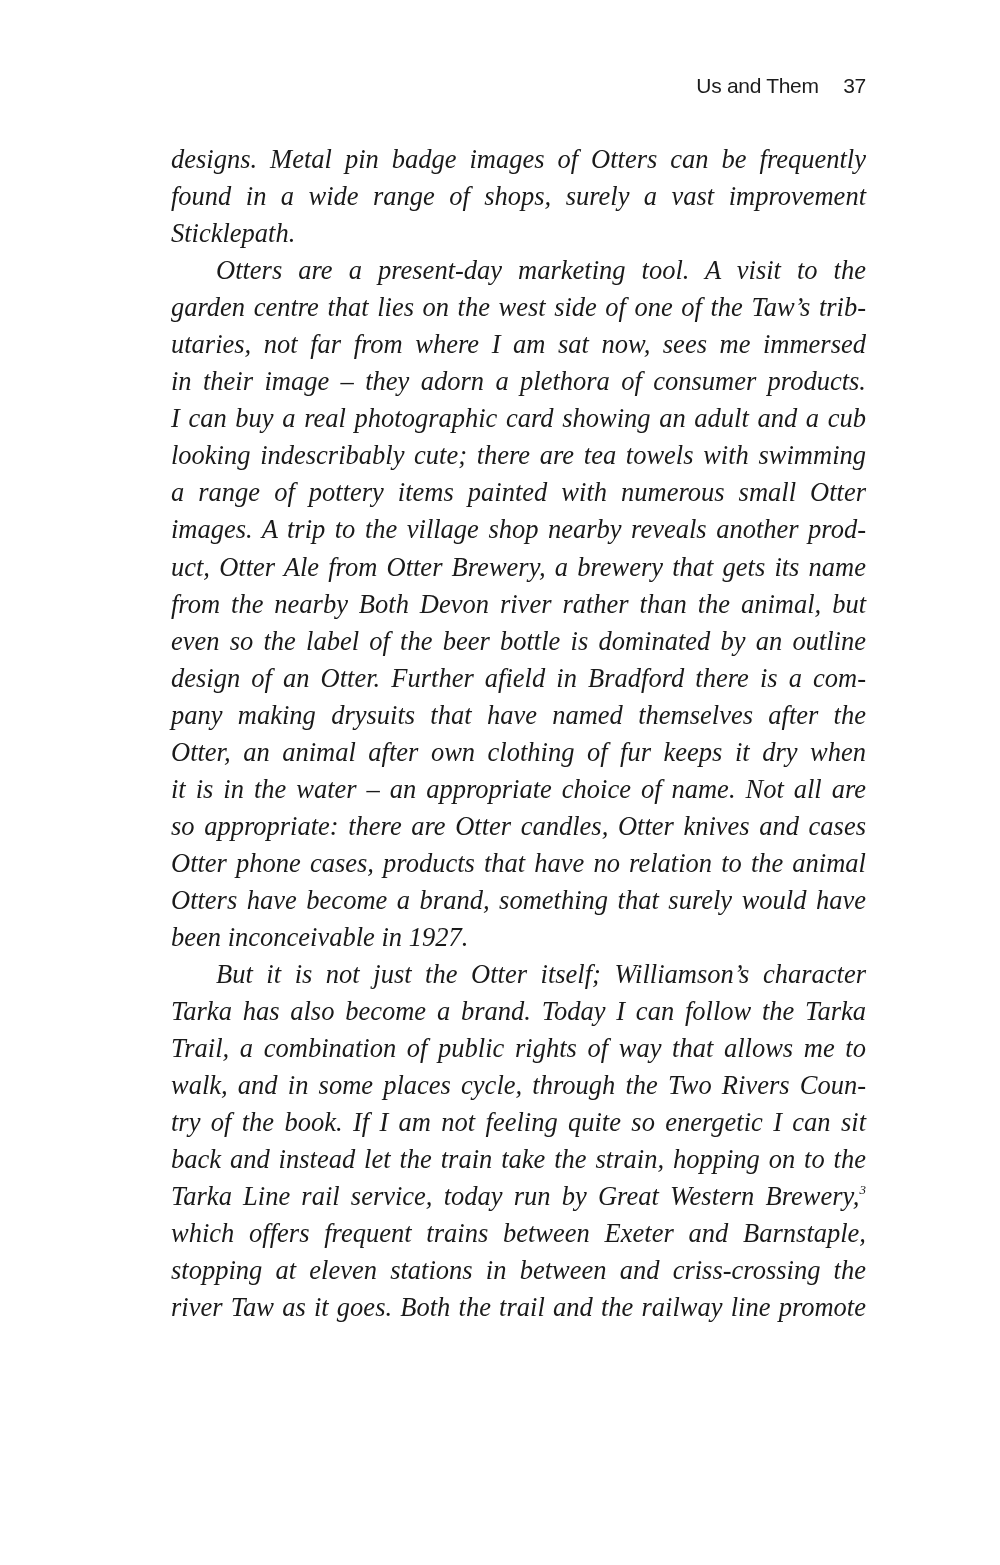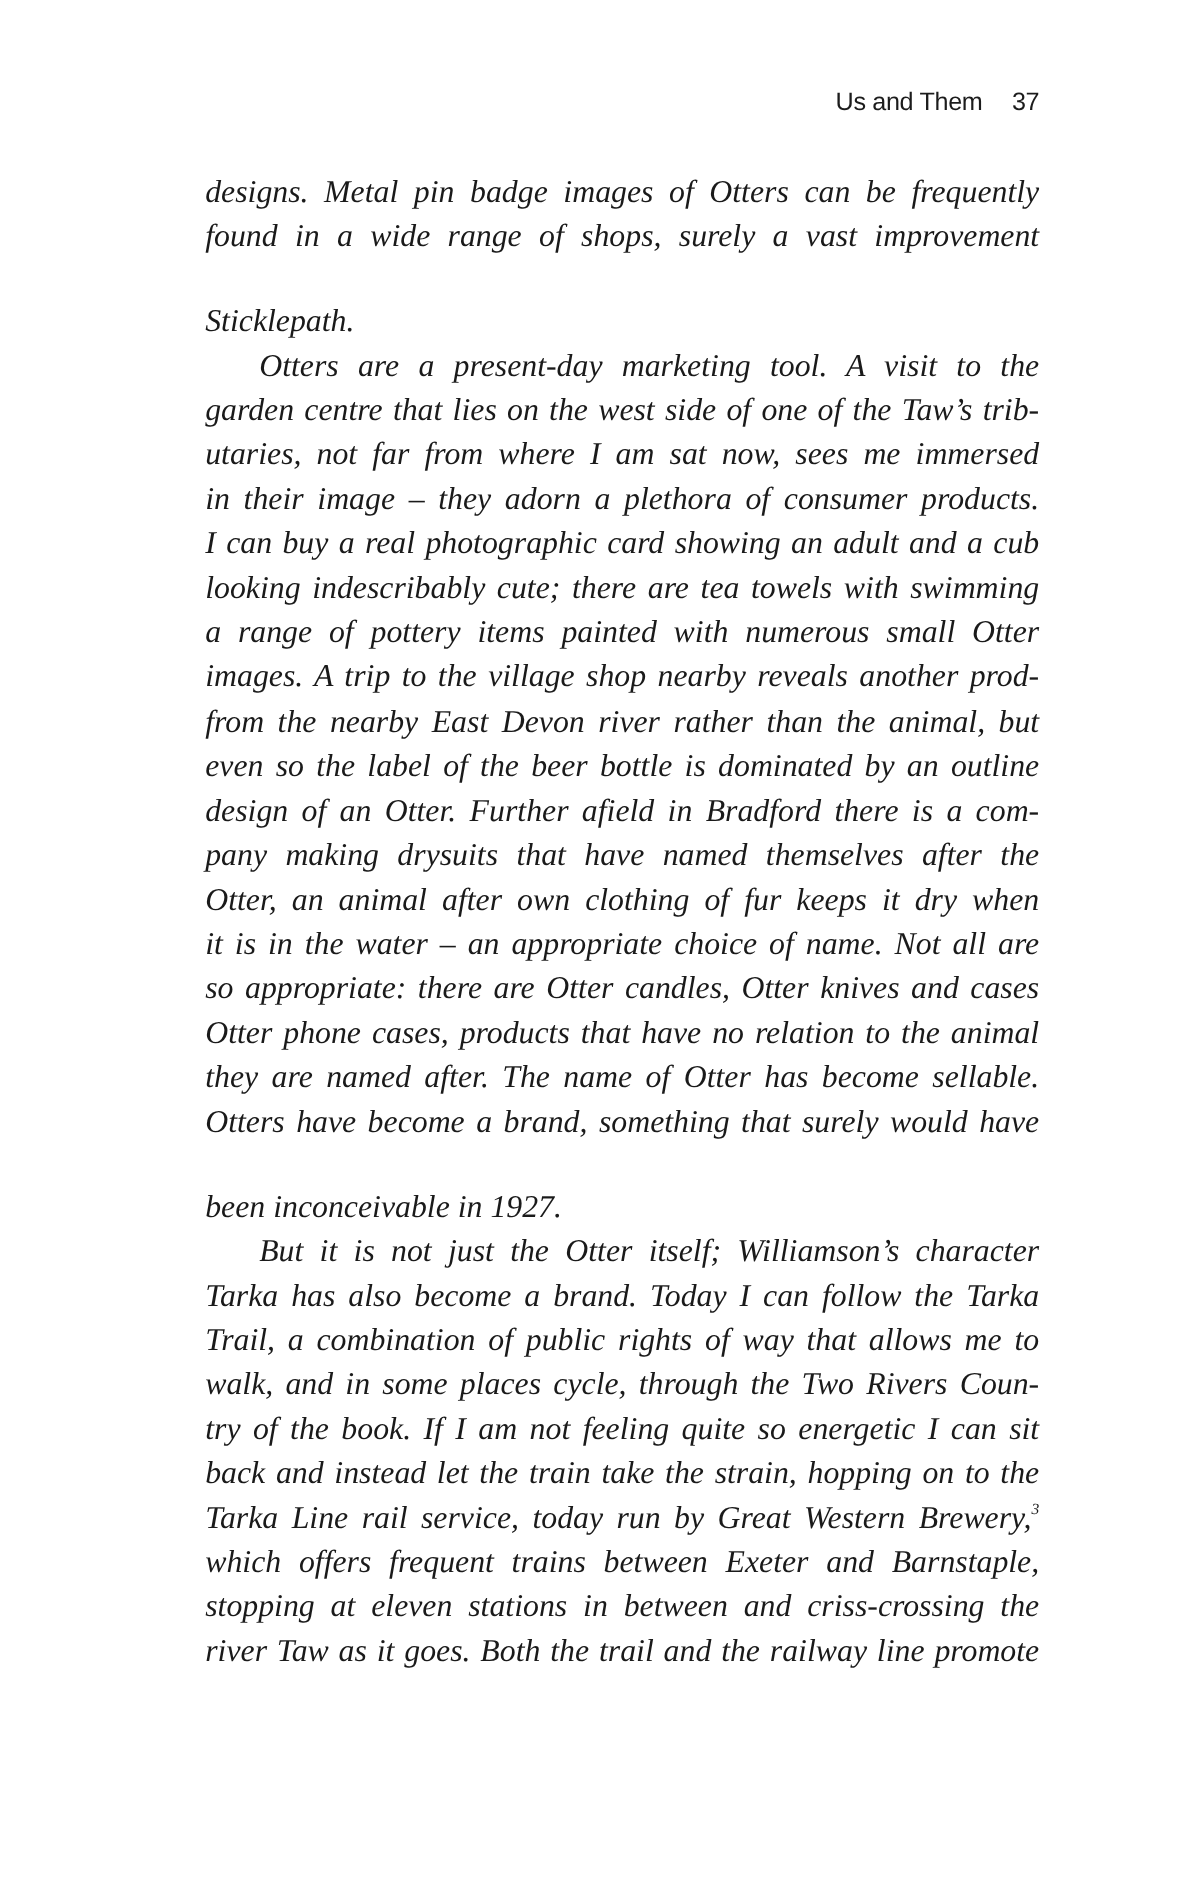--- a/index.html
+++ b/index.html
@@ -39,21 +39,20 @@
       display: block;
       height: 37.05px;
       white-space: nowrap;
       text-align: justify;
       text-align-last: justify;
       overflow: visible;
       font-style: italic;
     }
     .line.last {
       text-align-last: left;
-      margin-top: 34px;
     }
     .line.indent {
       padding-left: 45px;
     }
     sup.fn {
       font-size: 13px;
       vertical-align: 11px;
       line-height: 0;
     }
   </style>
@@ -75,29 +74,29 @@
 
   <p style="margin:0">
     <span class="line indent">Otters are a present-day marketing tool. A visit to the</span>
     <span class="line">garden centre that lies on the west side of one of the Taw’s trib-</span>
     <span class="line">utaries, not far from where I am sat now, sees me immersed</span>
     <span class="line">in their image – they adorn a plethora of consumer products.</span>
     <span class="line">I can buy a real photographic card showing an adult and a cub</span>
     <span class="line">looking indescribably cute; there are tea towels with swimming</span>
     <span class="line">a range of pottery items painted with numerous small Otter</span>
     <span class="line">images. A trip to the village shop nearby reveals another prod-</span>
-    <span class="line">from the nearby East Devon river rather than the animal, but</span>
+    <span class="line">uct, Otter Ale from Otter Brewery, a brewery that gets its name</span>
+    <span class="line">from the nearby Both Devon river rather than the animal, but</span>
     <span class="line">even so the label of the beer bottle is dominated by an outline</span>
     <span class="line">design of an Otter. Further afield in Bradford there is a com-</span>
     <span class="line">pany making drysuits that have named themselves after the</span>
     <span class="line">Otter, an animal after own clothing of fur keeps it dry when</span>
     <span class="line">it is in the water – an appropriate choice of name. Not all are</span>
     <span class="line">so appropriate: there are Otter candles, Otter knives and cases</span>
     <span class="line">Otter phone cases, products that have no relation to the animal</span>
-    <span class="line">they are named after. The name of Otter has become sellable.</span>
     <span class="line">Otters have become a brand, something that surely would have</span>
     <span class="line last">been inconceivable in 1927.</span>
   </p>
 
   <p style="margin:0">
     <span class="line indent">But it is not just the Otter itself; Williamson’s character</span>
     <span class="line">Tarka has also become a brand. Today I can follow the Tarka</span>
     <span class="line">Trail, a combination of public rights of way that allows me to</span>
     <span class="line">walk, and in some places cycle, through the Two Rivers Coun-</span>
     <span class="line">try of the book. If I am not feeling quite so energetic I can sit</span>

